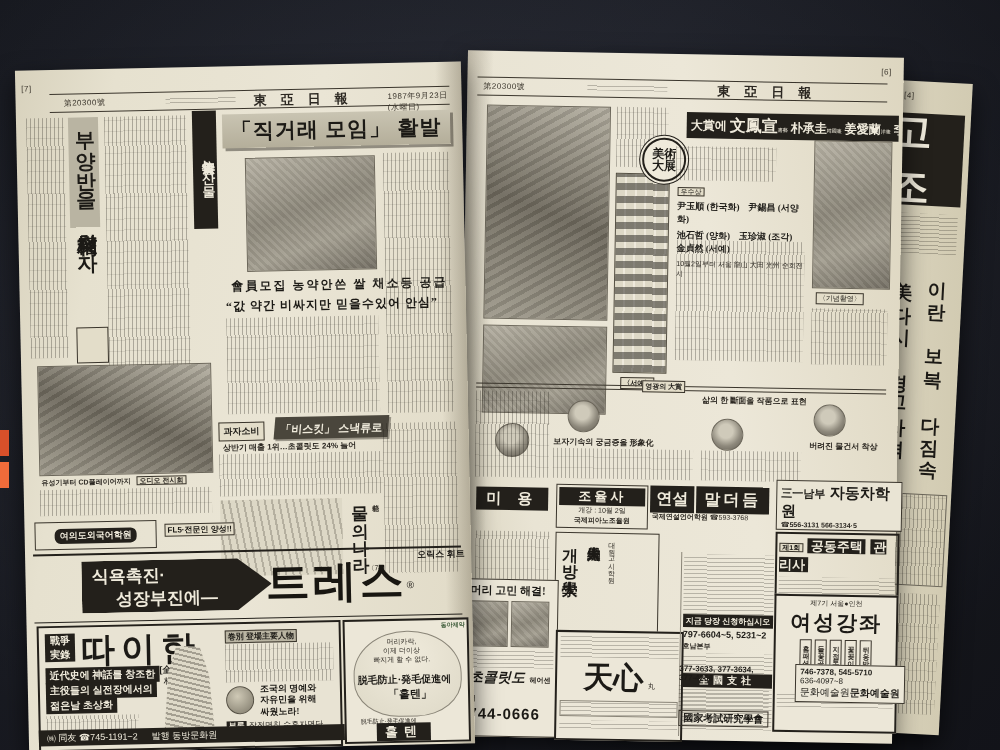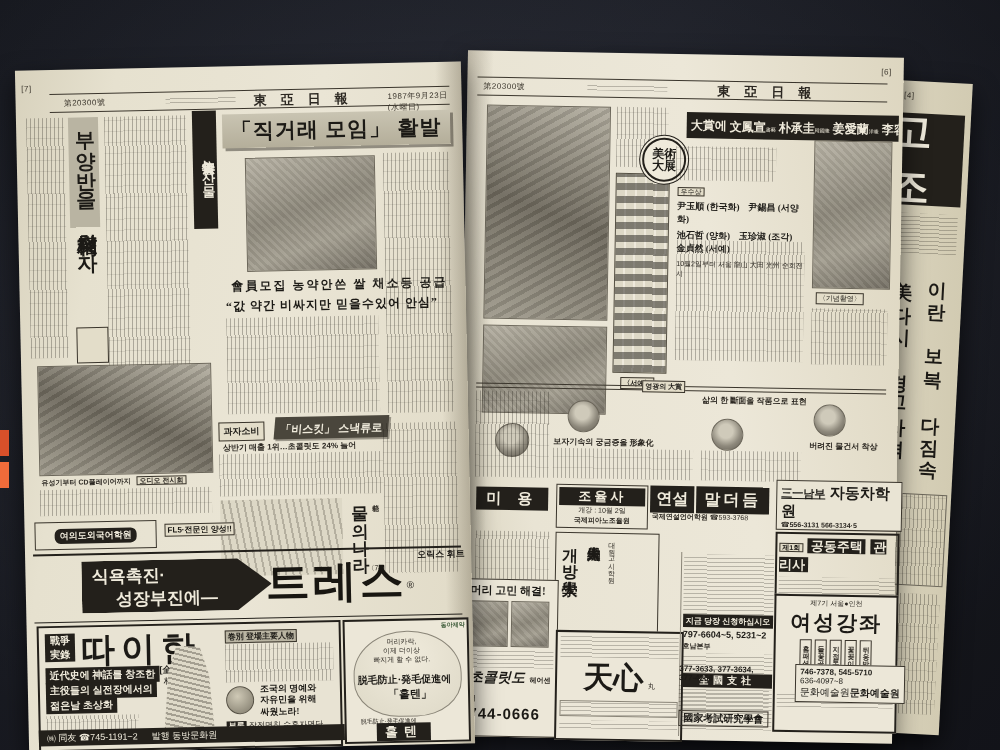--- a/index.html
+++ b/index.html
@@ -206,21 +206,21 @@
       repeating-linear-gradient(90deg,transparent 0 8px,rgba(240,235,222,.9) 8px 10px),#ddd8c6;"></div>
     <div class="abs chip" style="left:158px;top:324px;font-weight:bold;">〈서예〉</div>
     <div class="abs tx" style="left:150px;top:54px;width:52px;height:60px;"></div>
 
     <div class="circle-badge abs" style="left:176px;top:56px;width:40px;height:40px;font-size:12px;margin-top:28px;">
       <span>美術</span>
       <span>大展</span>
     </div>
     <div class="abs blackbar" style="left:220px;top:58px;width:208px;height:26px;display:flex;align-items:center;gap:3px;padding-left:4px;white-space:nowrap;overflow:hidden;">
       <b style="font-size:12px;">大賞에</b>
-      <span><b style="font-size:12px;">文鳳宣</b><span style="font-size:5px;">書藝</span></span>
+      <span><b style="font-size:16px;">文鳳宣</b><span style="font-size:5px;">書藝</span></span>
       <span><b style="font-size:12px;">朴承圭</b><span style="font-size:5px;">韓國畫</span></span>
       <span><b style="font-size:12px;">姜愛蘭</b><span style="font-size:5px;">洋畫</span></span>
       <span><b style="font-size:12px;">李容德</b></span>
 
     </div>
 
     <div class="abs tx" style="left:210px;top:92px;width:100px;height:34px;"></div>
     <div class="abs" style="left:212px;top:132px;width:128px;">
       <div style="font-size:9px;"><span class="chip">우수상</span></div>
       <div class="serif" style="font-size:9px;font-weight:bold;margin-top:3px;">尹玉順 (한국화)　尹錫昌 (서양화)</div>
@@ -253,21 +253,21 @@
       <div class="cap" style="font-weight:bold;">국제피아노조율원</div>
     </div>
     <div class="abs blackbar" style="left:190px;top:432px;font-size:16px;font-weight:900;padding:3px 6px;">연설</div>
     <div class="abs blackbar" style="left:236px;top:432px;font-size:16px;font-weight:900;padding:3px 8px;letter-spacing:3px;">말더듬</div>
     <div class="abs cap" style="left:192px;top:458px;">
       <span style="font-weight:bold;">국제연설언어학원</span>
       <span>☎593-3768</span>
     </div>
 
     <div class="abs" style="left:316px;top:424px;width:116px;height:44px;border:1px solid #3a352c;background:#e9e4d4;padding:2px 4px;">
-      <span class="serif" style="font-size:11px;font-weight:bold;text-decoration:underline;">三一남부</span>
+      <span class="serif" style="font-size:11px;font-weight:bold;">三一남부</span>
       <span class="serif" style="font-size:15px;font-weight:900;">자동차학원</span>
       <div class="cap"><span style="font-weight:bold;">☎556-3131</span>
         <span style="font-weight:bold;">566-3134·5</span></div>
     </div>
 
     <div class="abs" style="left:96px;top:480px;width:96px;height:92px;border:1px solid #3a352c;display:flex;gap:4px;padding:3px;">
       <span class="v serif" style="font-size:16px;font-weight:900;height:84px;">개방大學</span>
       <span class="v serif" style="font-size:13px;font-weight:bold;height:84px;">大學編入</span>
       <span class="v cap" style="height:84px;">대원고시학원</span>
     </div>

